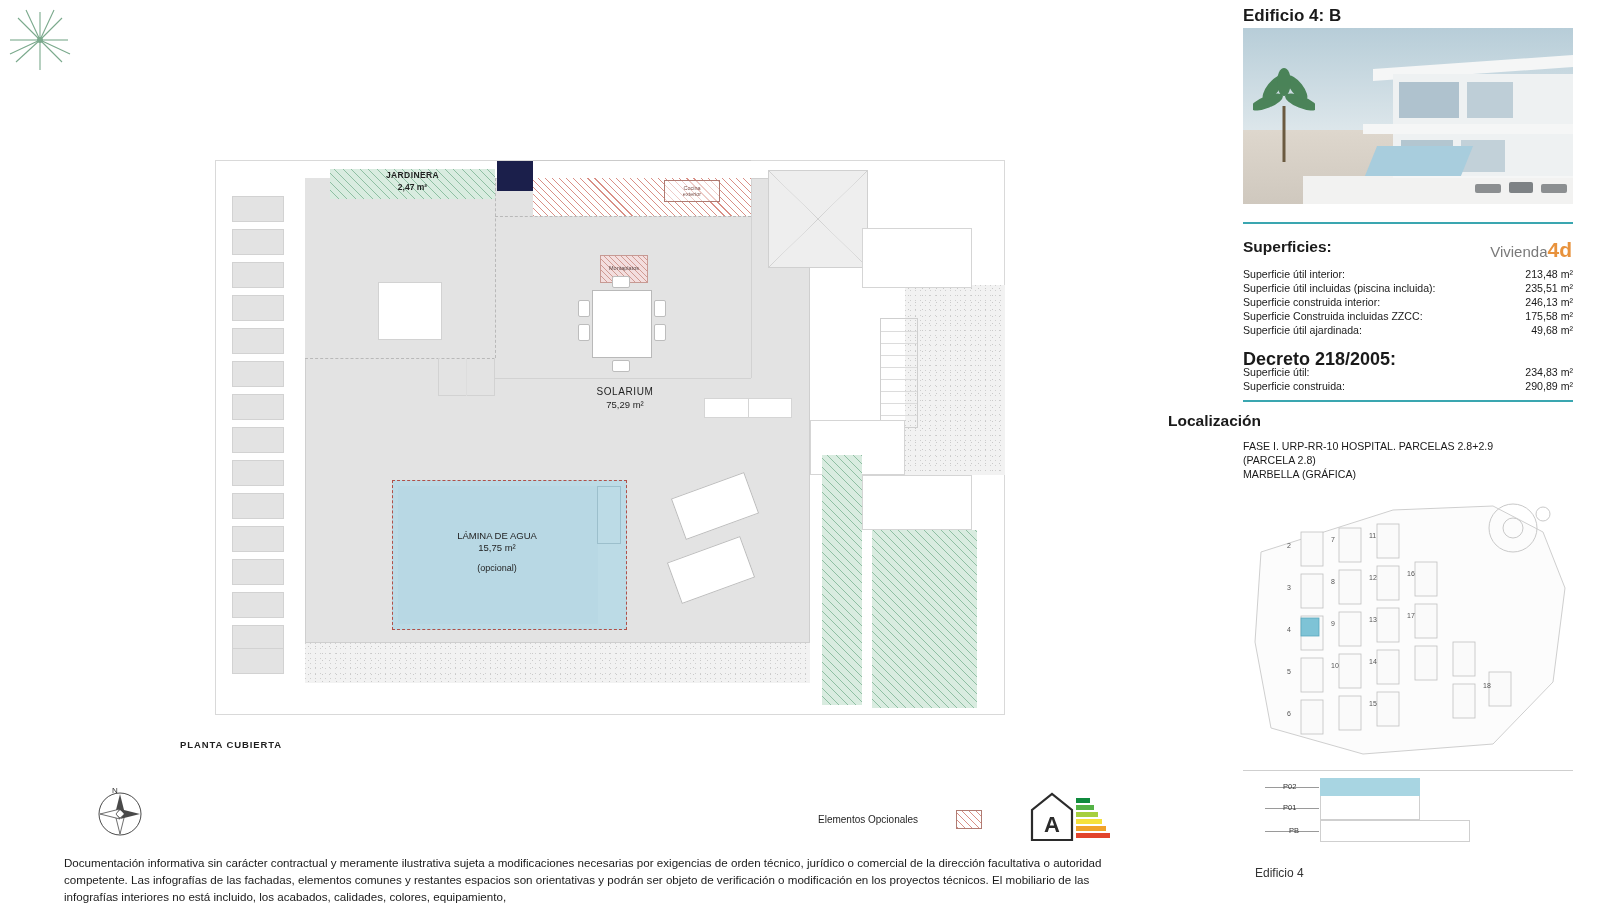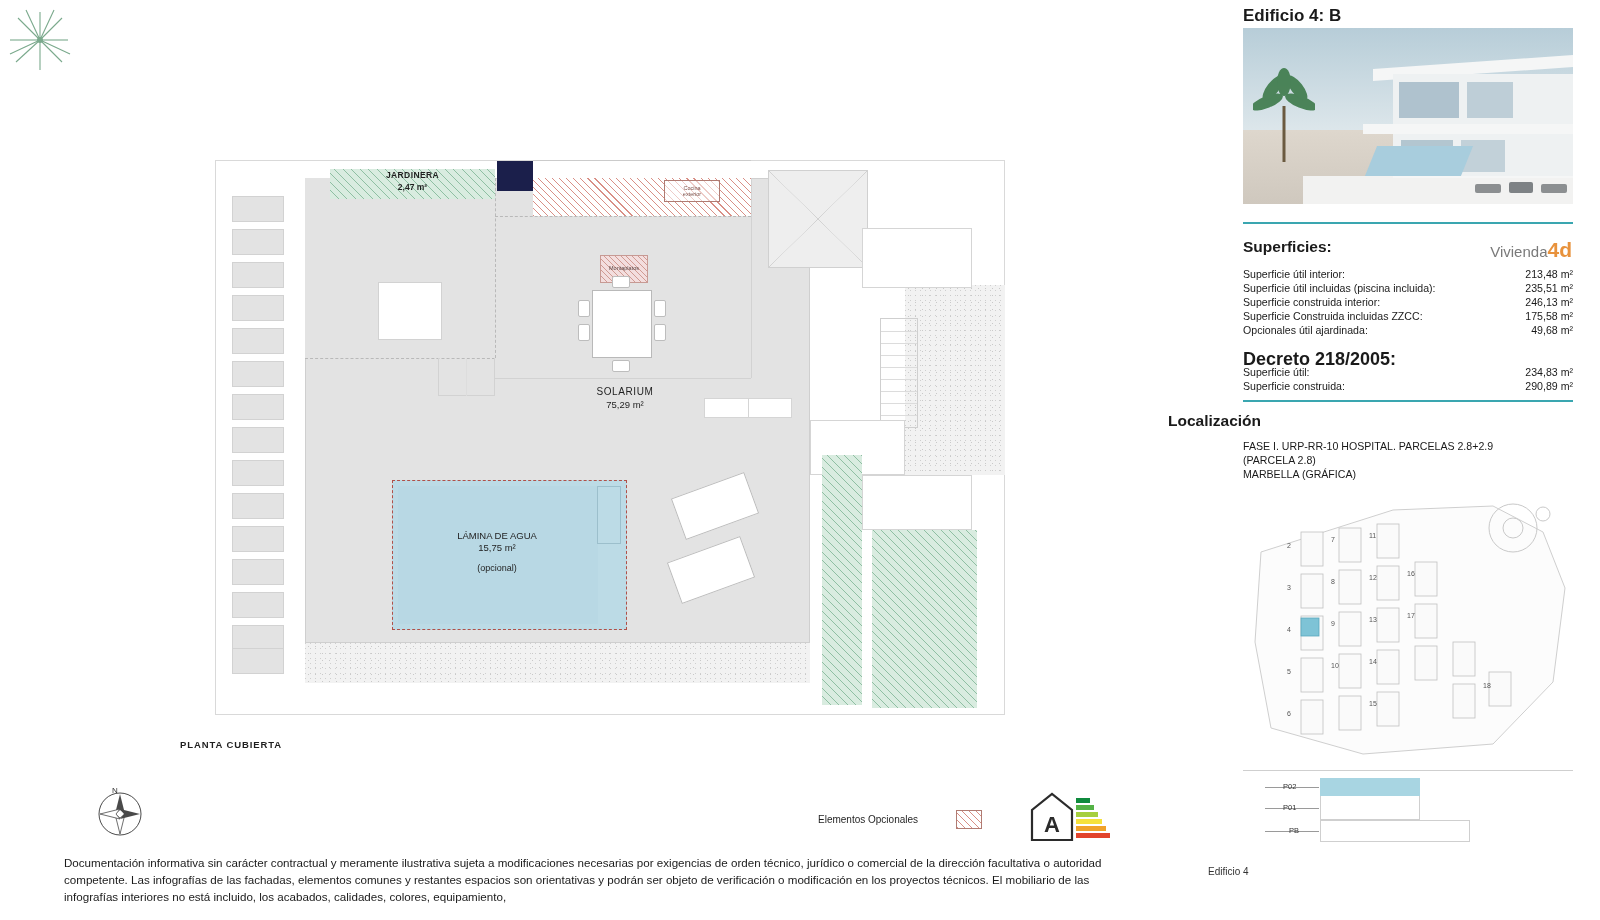--- a/index.html
+++ b/index.html
@@ -254,21 +254,21 @@
   
   #sitemap { position: absolute; left: 1243px; top: 492px; width: 330px; height: 270px; }
 
   
   #section { position:absolute; left: 1255px; top: 778px; width: 250px; height: 84px; }
   #sec-p02 { position:absolute; left: 65px; top: 0px; width: 100px; height: 18px; background:#a8d5e2; }
   #sec-white { position:absolute; left: 65px; top: 18px; width: 100px; height: 24px; background:#fff; border:1px solid #cfcfcf; border-top:none; }
   #sec-pb { position:absolute; left: 65px; top: 42px; width: 150px; height: 22px; background:#fff; border:1px solid #cfcfcf; }
   .sec-lbl { position:absolute; font-size: 7.5px; color:#333; }
   .sec-line { position:absolute; height:1px; background:#9a9a9a; }
-  #sec-caption { position:absolute; left: 1208px; top: 866px; font-size: 10px; color:#333; }
+  #sec-caption { position:absolute; left: 1255px; top: 866px; font-size: 12px; color:#333; }
 </style>
 </head>
 <body>
 
 <div id="page">
 
   <div id="plan-area">
 
     <div class="plot-outline"></div>
 
@@ -480,21 +480,21 @@
   </div>
   <div class="kv" style="left:1243px; top:296px; width:330px;">
     <span class="k">Superficie construida interior:</span>
     <span class="v">246,13 m²</span>
   </div>
   <div class="kv" style="left:1243px; top:310px; width:330px;">
     <span class="k">Superficie Construida incluidas ZZCC:</span>
     <span class="v">175,58 m²</span>
   </div>
   <div class="kv" style="left:1243px; top:324px; width:330px;">
-    <span class="k">Opcionales útil ajardinada:</span>
+    <span class="k">Superficie útil ajardinada:</span>
     <span class="v">49,68 m²</span>
   </div>
 
   <div class="sec-head" style="left:1243px; top:349px; font-size:18px;">Decreto 218/2005:</div>
   <div class="kv" style="left:1243px; top:366px; width:330px;">
     <span class="k">Superficie útil:</span>
     <span class="v">234,83 m²</span>
   </div>
   <div class="kv" style="left:1243px; top:380px; width:330px;">
     <span class="k">Superficie construida:</span>

